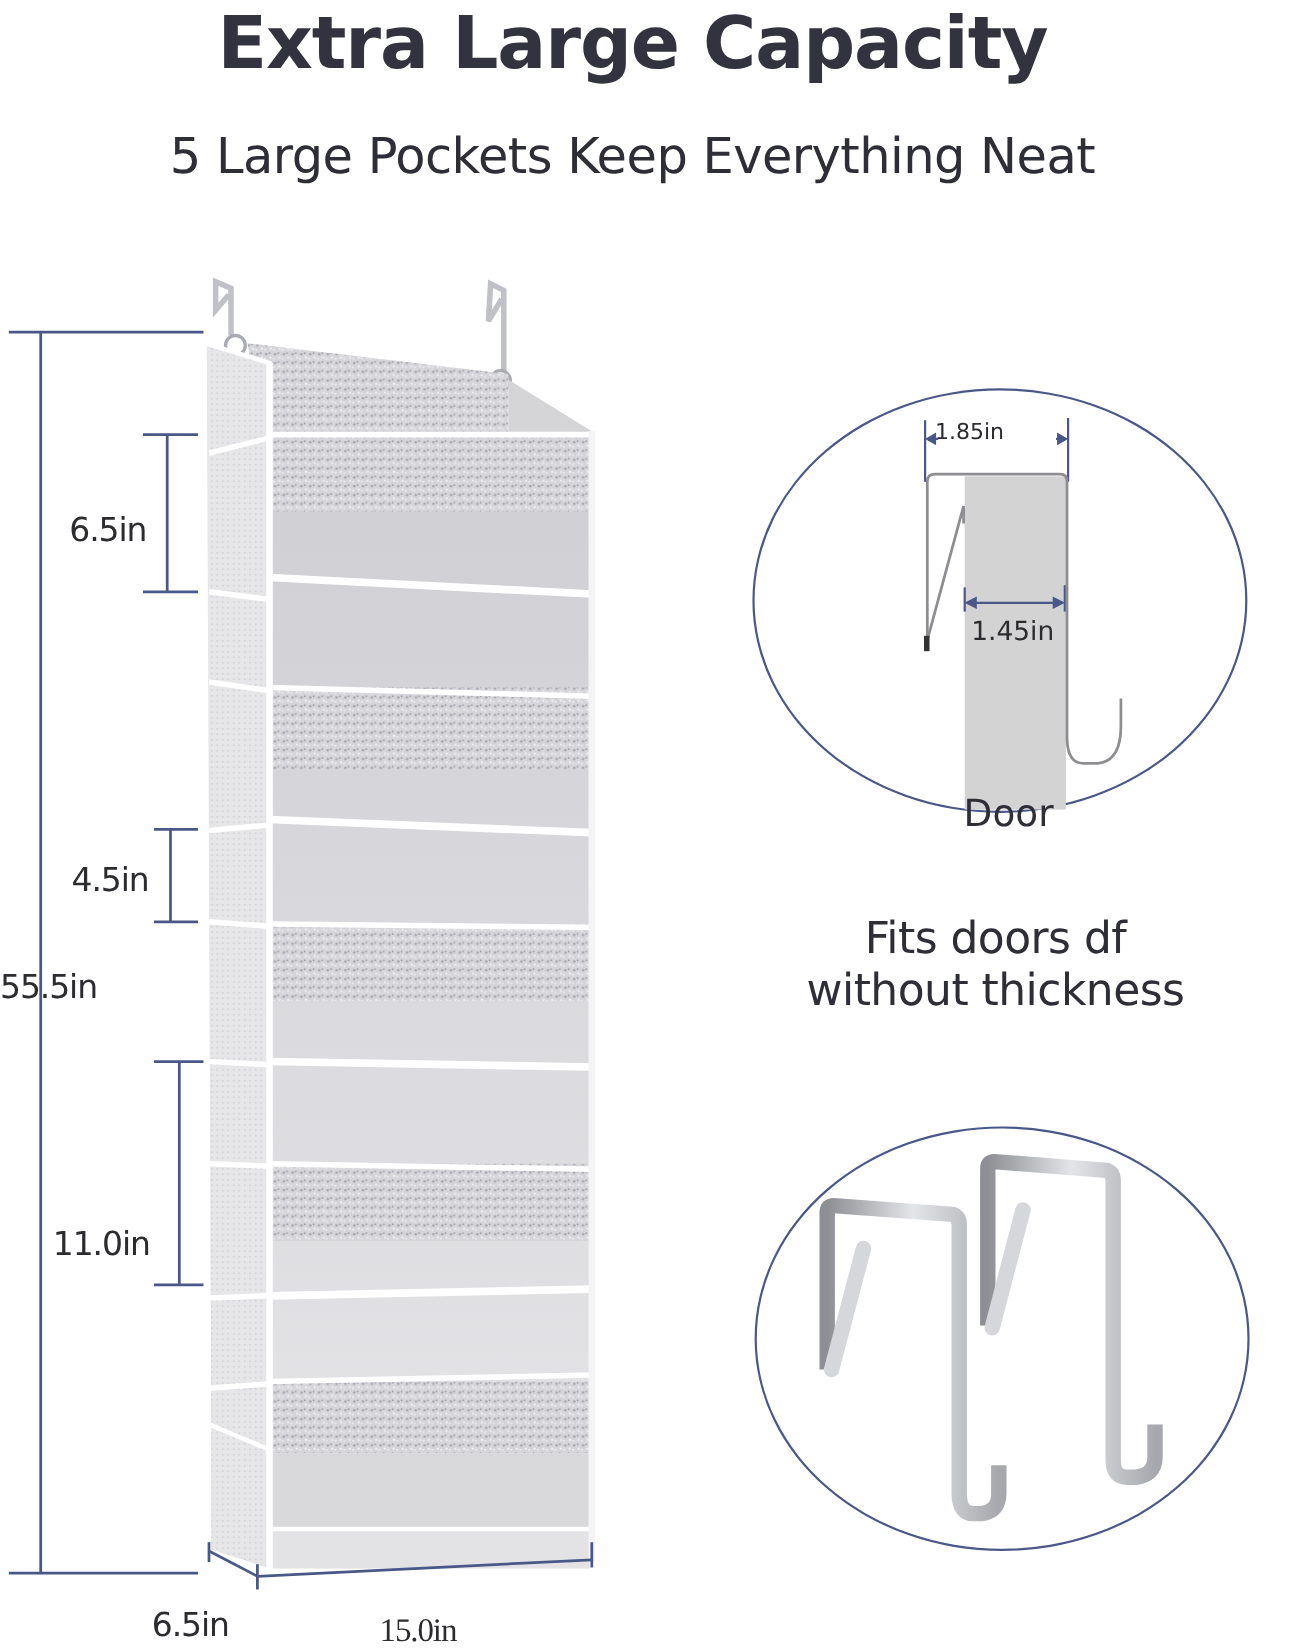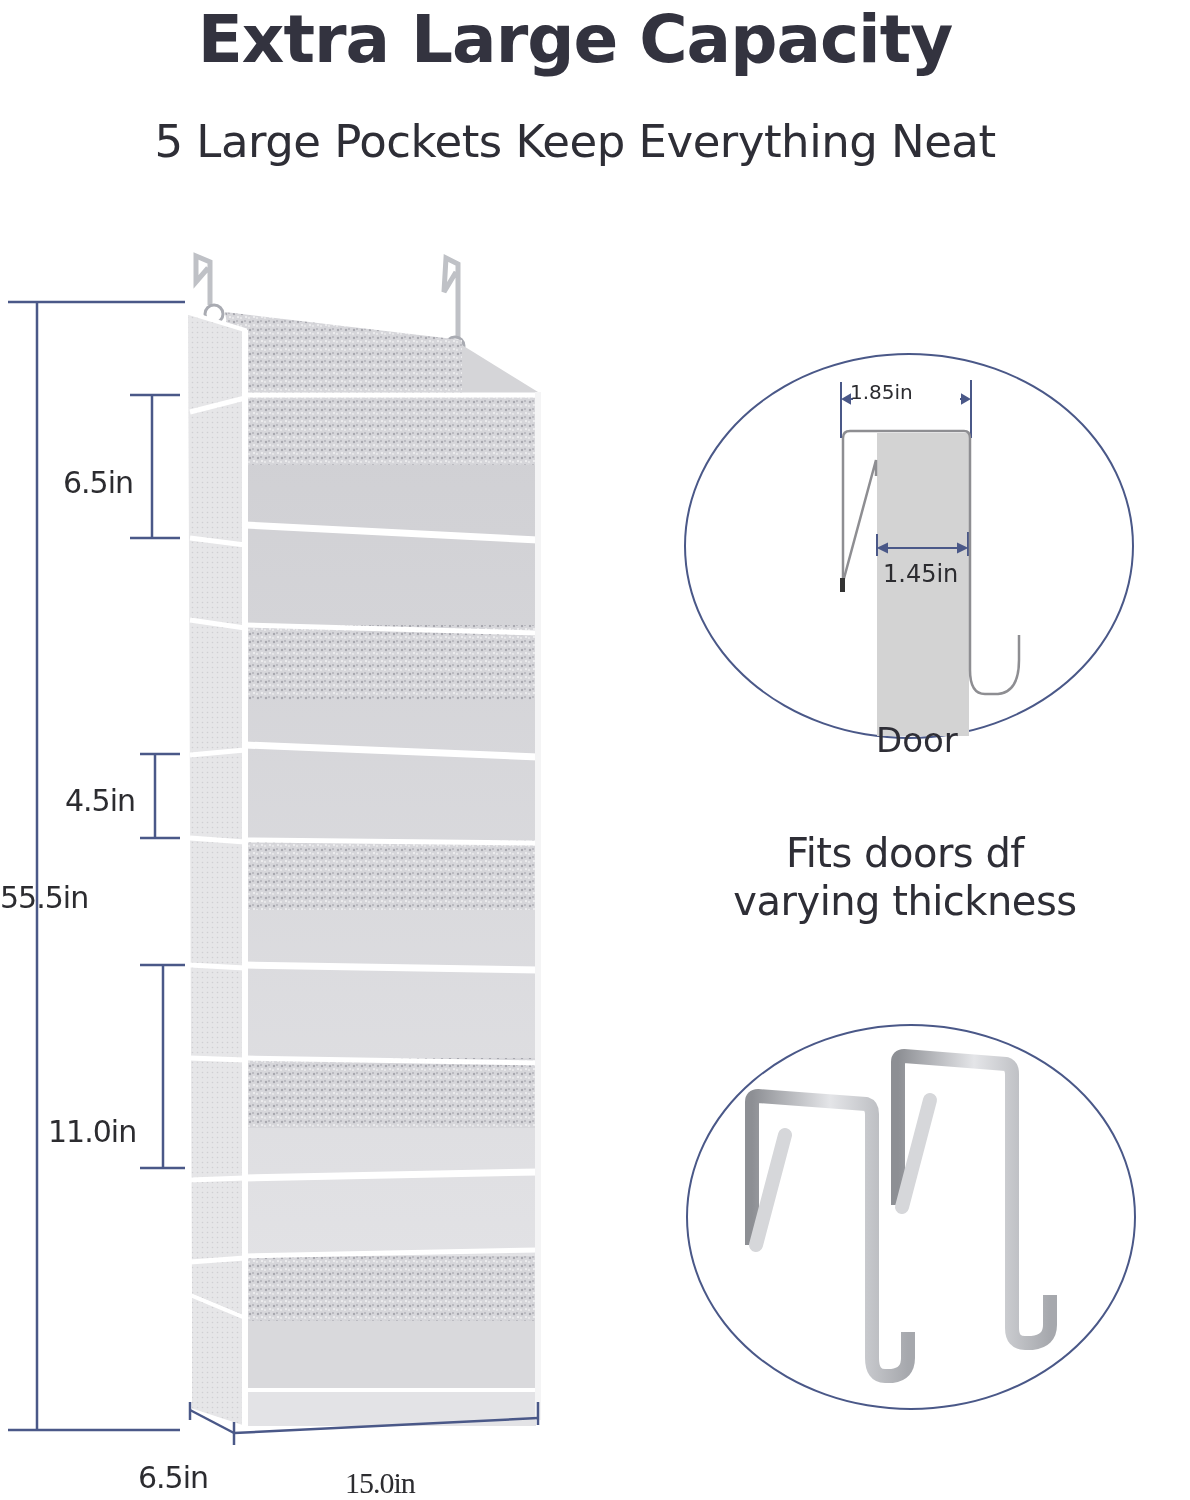--- a/index.html
+++ b/index.html
@@ -164,21 +164,21 @@
   <rect x="160" y="258" width="5" height="14" fill="#333"></rect>
 </svg>
 <div class="abs" style="left:688px;top:560px;width:460px;font-size:24px;color:#2c2c30;">
   <span class="abs" style="left:195px;top:0px;">1.45in</span>
 </div>
 <div class="abs" style="left:850px;top:380px;font-size:20px;color:#2c2c30;">1.85in</div>
 <div class="abs" style="left:876px;top:672px;font-size:34px;color:#2e2e36;margin-top:48px;">Door</div>
 
 <div class="abs side-text">
   <div>Fits doors df</div>
-  <div>varying thickness</div>
+  <div>without thickness</div>
 </div>
 
 <div class="abs oval" style="left:686px;top:1024px;width:450px;height:386px;"></div>
 <svg class="abs" style="left:680px;top:1010px;" width="460" height="440">
   <defs>
     <linearGradient id="steel" x1="0" y1="0" x2="1" y2="0">
       <stop offset="0" stop-color="#8d8f94"></stop>
       <stop offset="0.5" stop-color="#e4e5e8"></stop>
       <stop offset="1" stop-color="#a6a8ad"></stop>
     </linearGradient>

